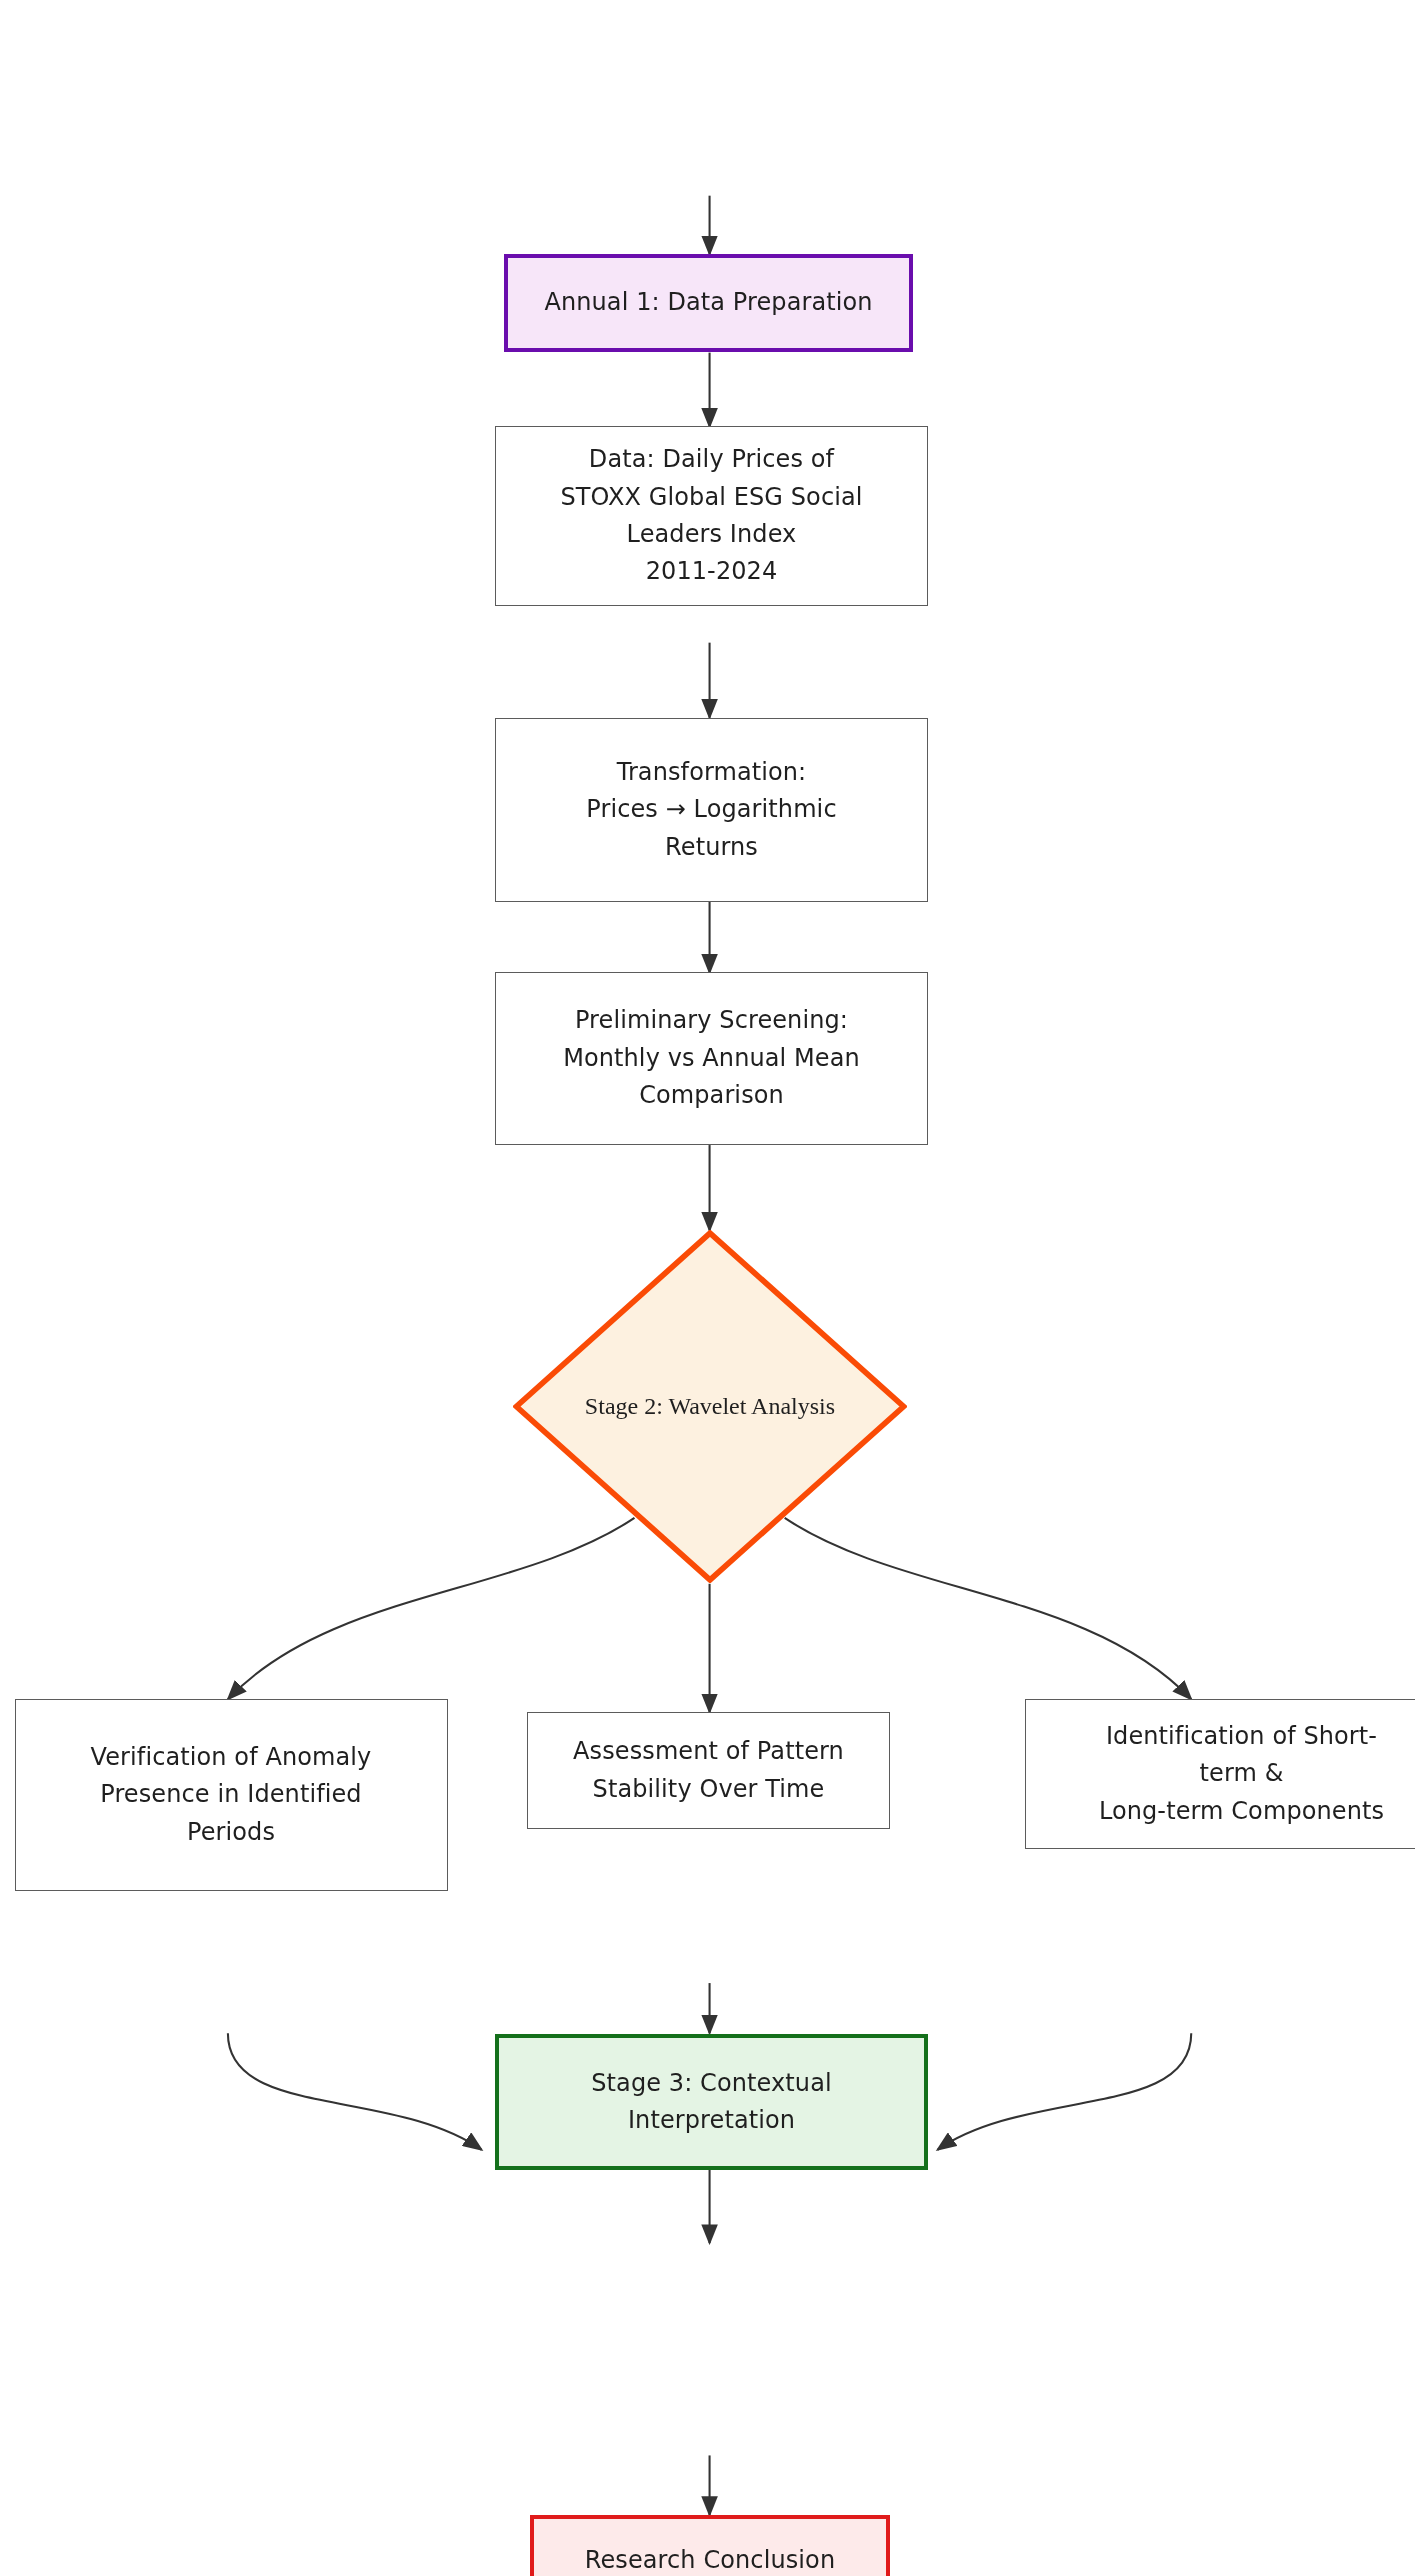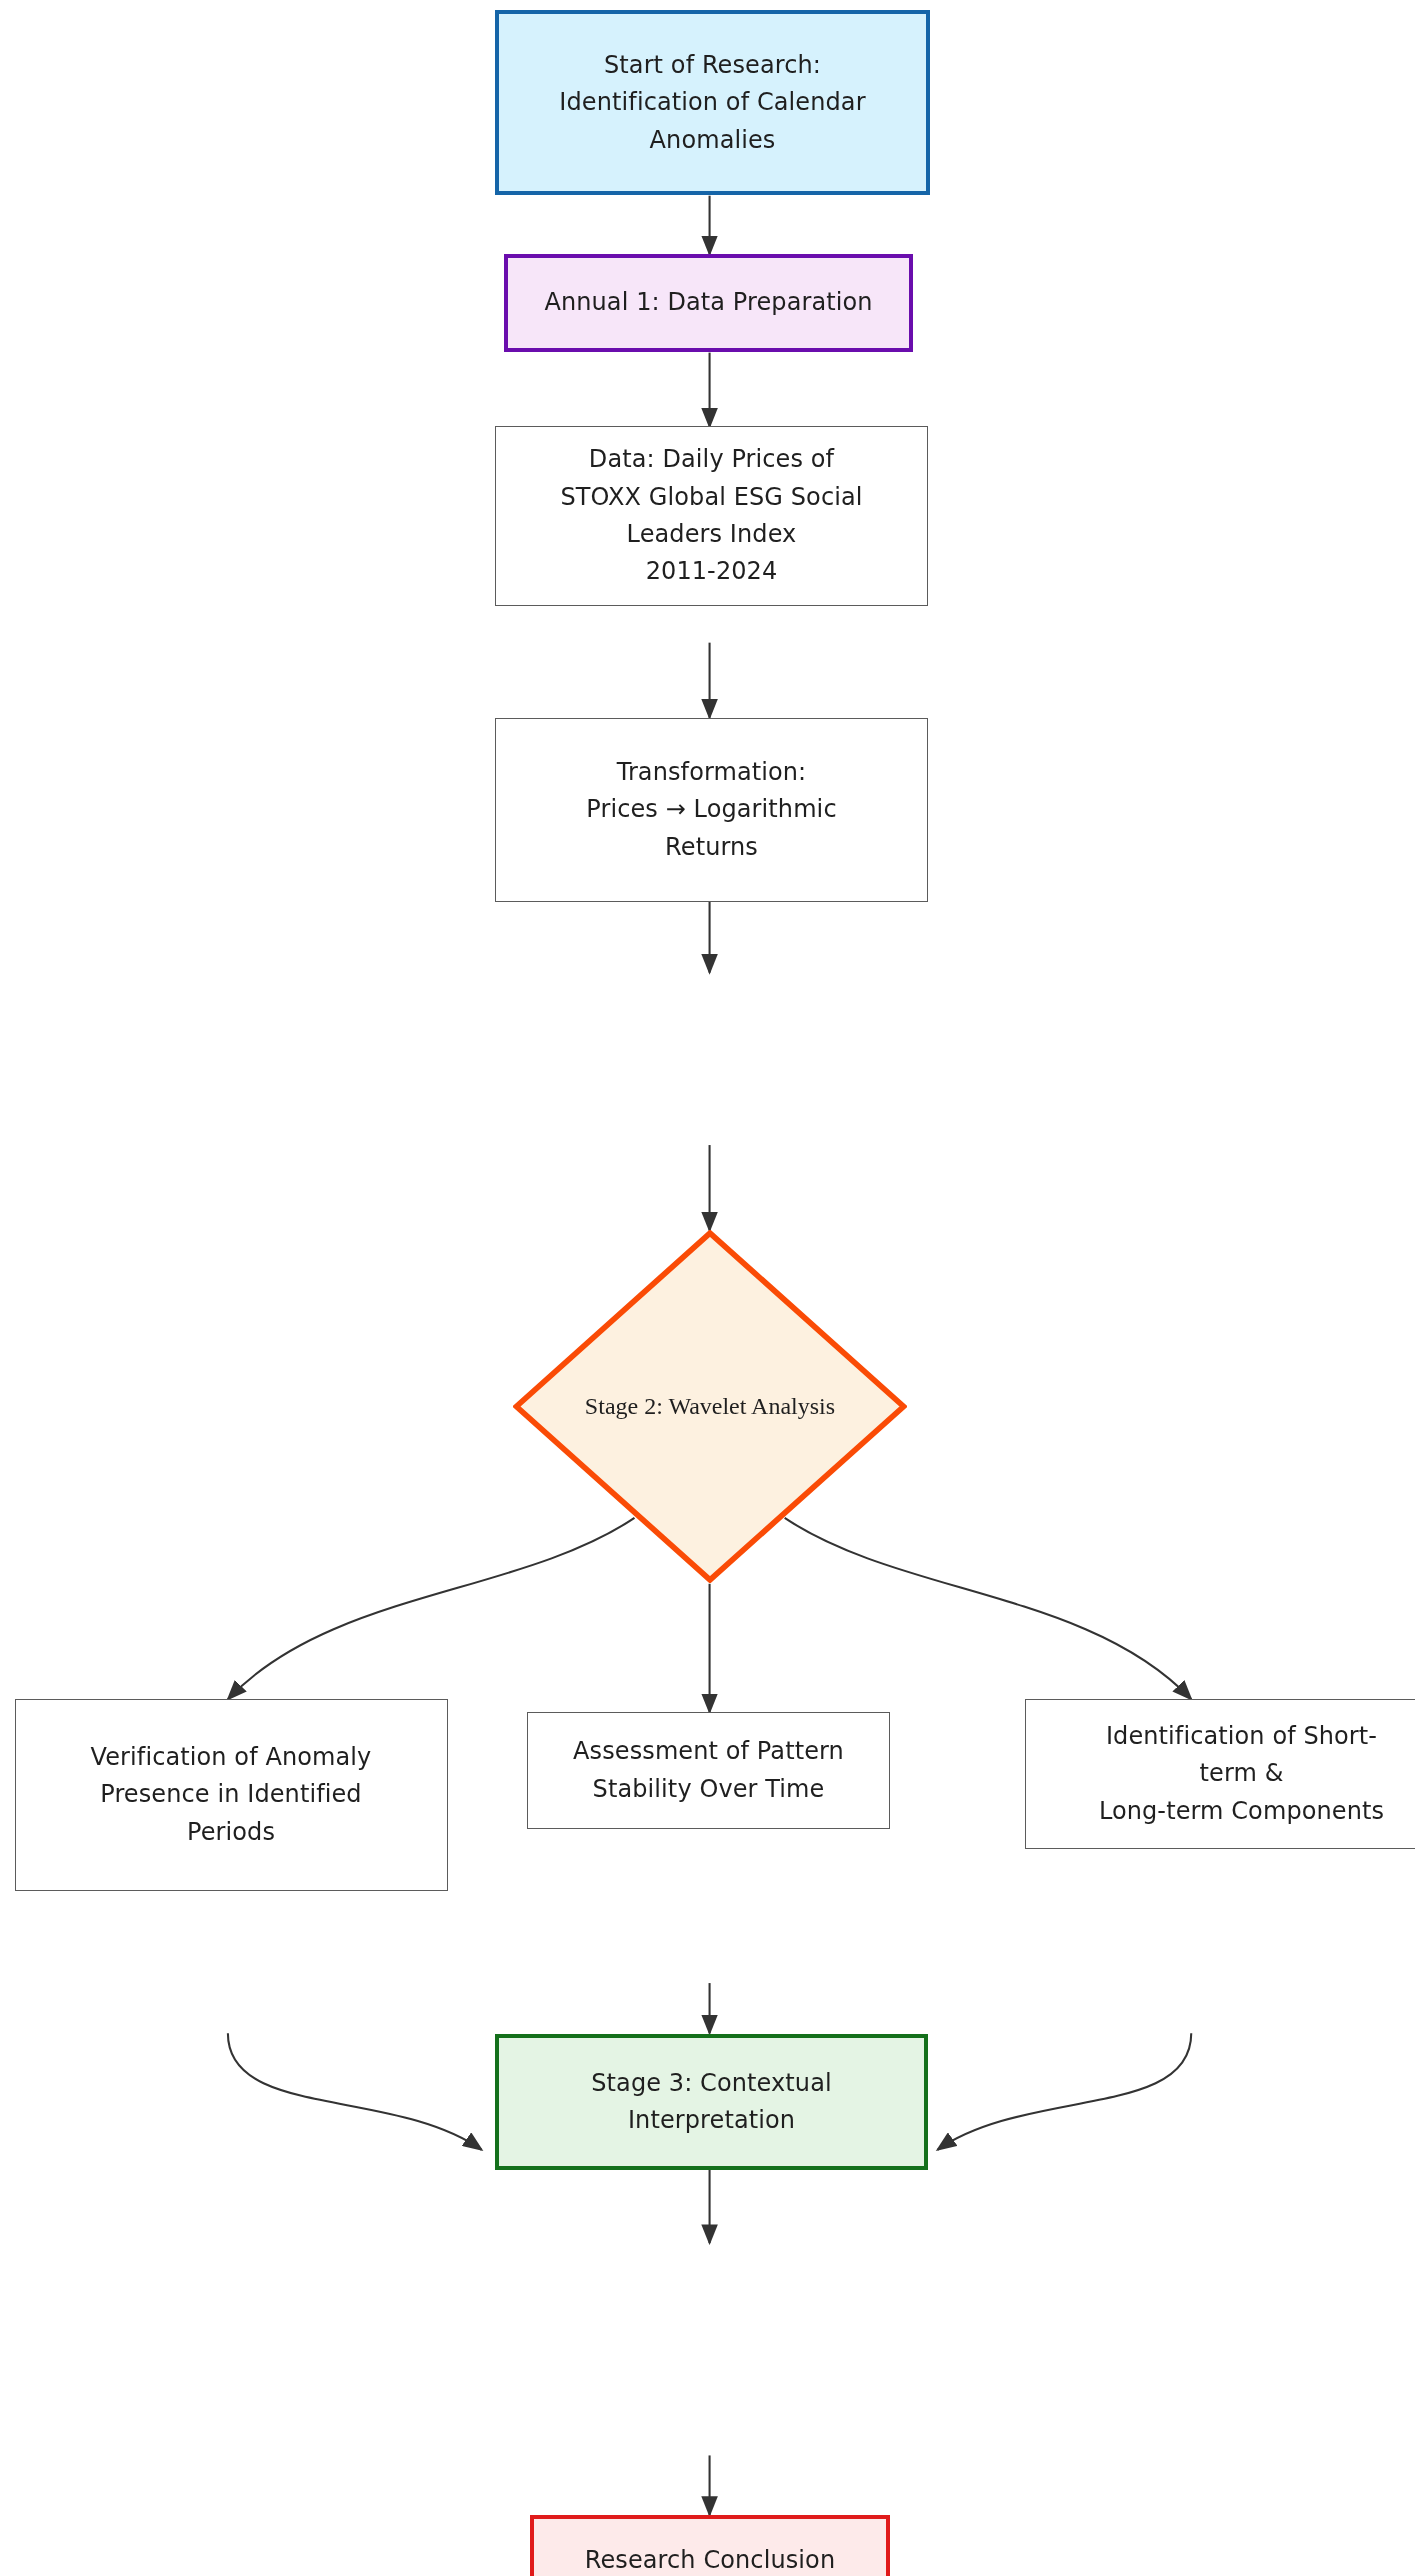--- a/index.html
+++ b/index.html
@@ -114,43 +114,43 @@
 
     <path d="M1370,3828 L1370,3925" stroke="#333333" stroke-width="4" fill="none" marker-end="url(#arrow)"></path>
 
     <path d="M2300,3925 C2300,4090 1980,4030 1810,4150" stroke="#333333" stroke-width="4" fill="none" marker-end="url(#arrow)"></path>
 
     <path d="M1370,4188 L1370,4330" stroke="#333333" stroke-width="4" fill="none" marker-end="url(#arrow)"></path>
 
     <path d="M1370,4740 L1370,4855" stroke="#333333" stroke-width="4" fill="none" marker-end="url(#arrow)"></path>
   </svg>
 
-  <div class="node start" style="left:495px; top:10.4px; width:435px; height:185px;">
-    <span class="label">Start of Research:
-Identification of Calendar
-Anomalies</span>
-  </div>
 
   <div class="node stage1" style="left:504px; top:254px; width:409px; height:98px;">
     <span class="label">Annual 1: Data Preparation</span>
   </div>
 
   <div class="node plain" style="left:495px; top:426px; width:433px; height:180px;">
     <span class="label">Data: Daily Prices of
 STOXX Global ESG Social
 Leaders Index
 2011-2024</span>
   </div>
 
   <div class="node plain" style="left:495px; top:718px; width:433px; height:184px;">
     <span class="label">Transformation:
 Prices → Logarithmic
 Returns</span>
   </div>
 
+  <div class="node plain" style="left:495px; top:972px; width:433px; height:173px;">
+    <span class="label">Preliminary Screening:
+Monthly vs Annual Mean
+Comparison</span>
+  </div>
 
   <div class="diamond-wrap" style="left:513px; top:1230px; width:394px; height:353px;">
     <svg width="394" height="353" viewBox="0 0 760 682" xmlns="http://www.w3.org/2000/svg">
       <polygon points="380,6 754,341 380,676 6,341" fill="#fdf1e0" stroke="#fa4b06" stroke-width="11" stroke-linejoin="miter"></polygon>
     </svg>
     <div class="diamond-label">Stage 2: Wavelet Analysis</div>
   </div>
 
   <div class="node plain" style="left:14.5px; top:1699px; width:433px; height:192px;">
     <span class="label">Verification of Anomaly

